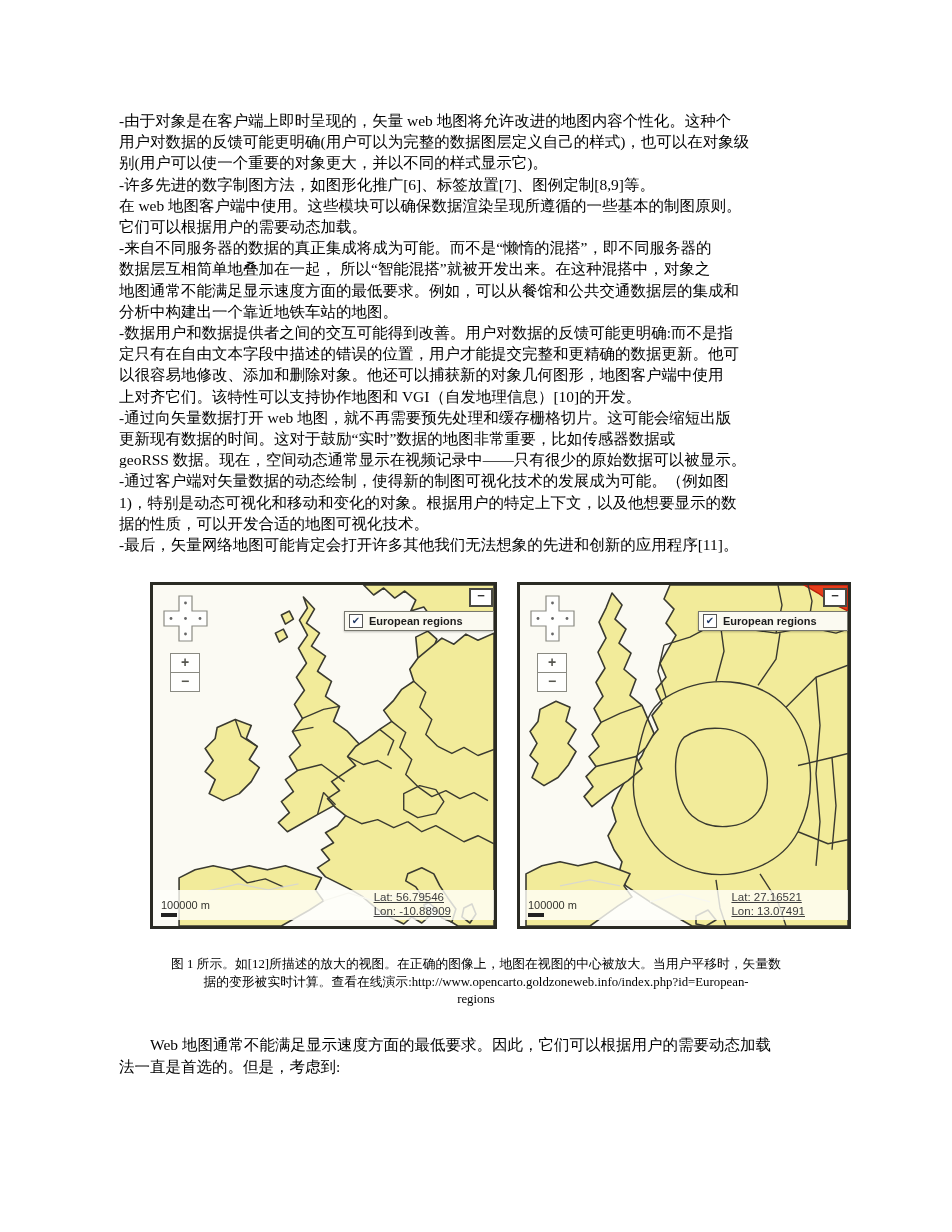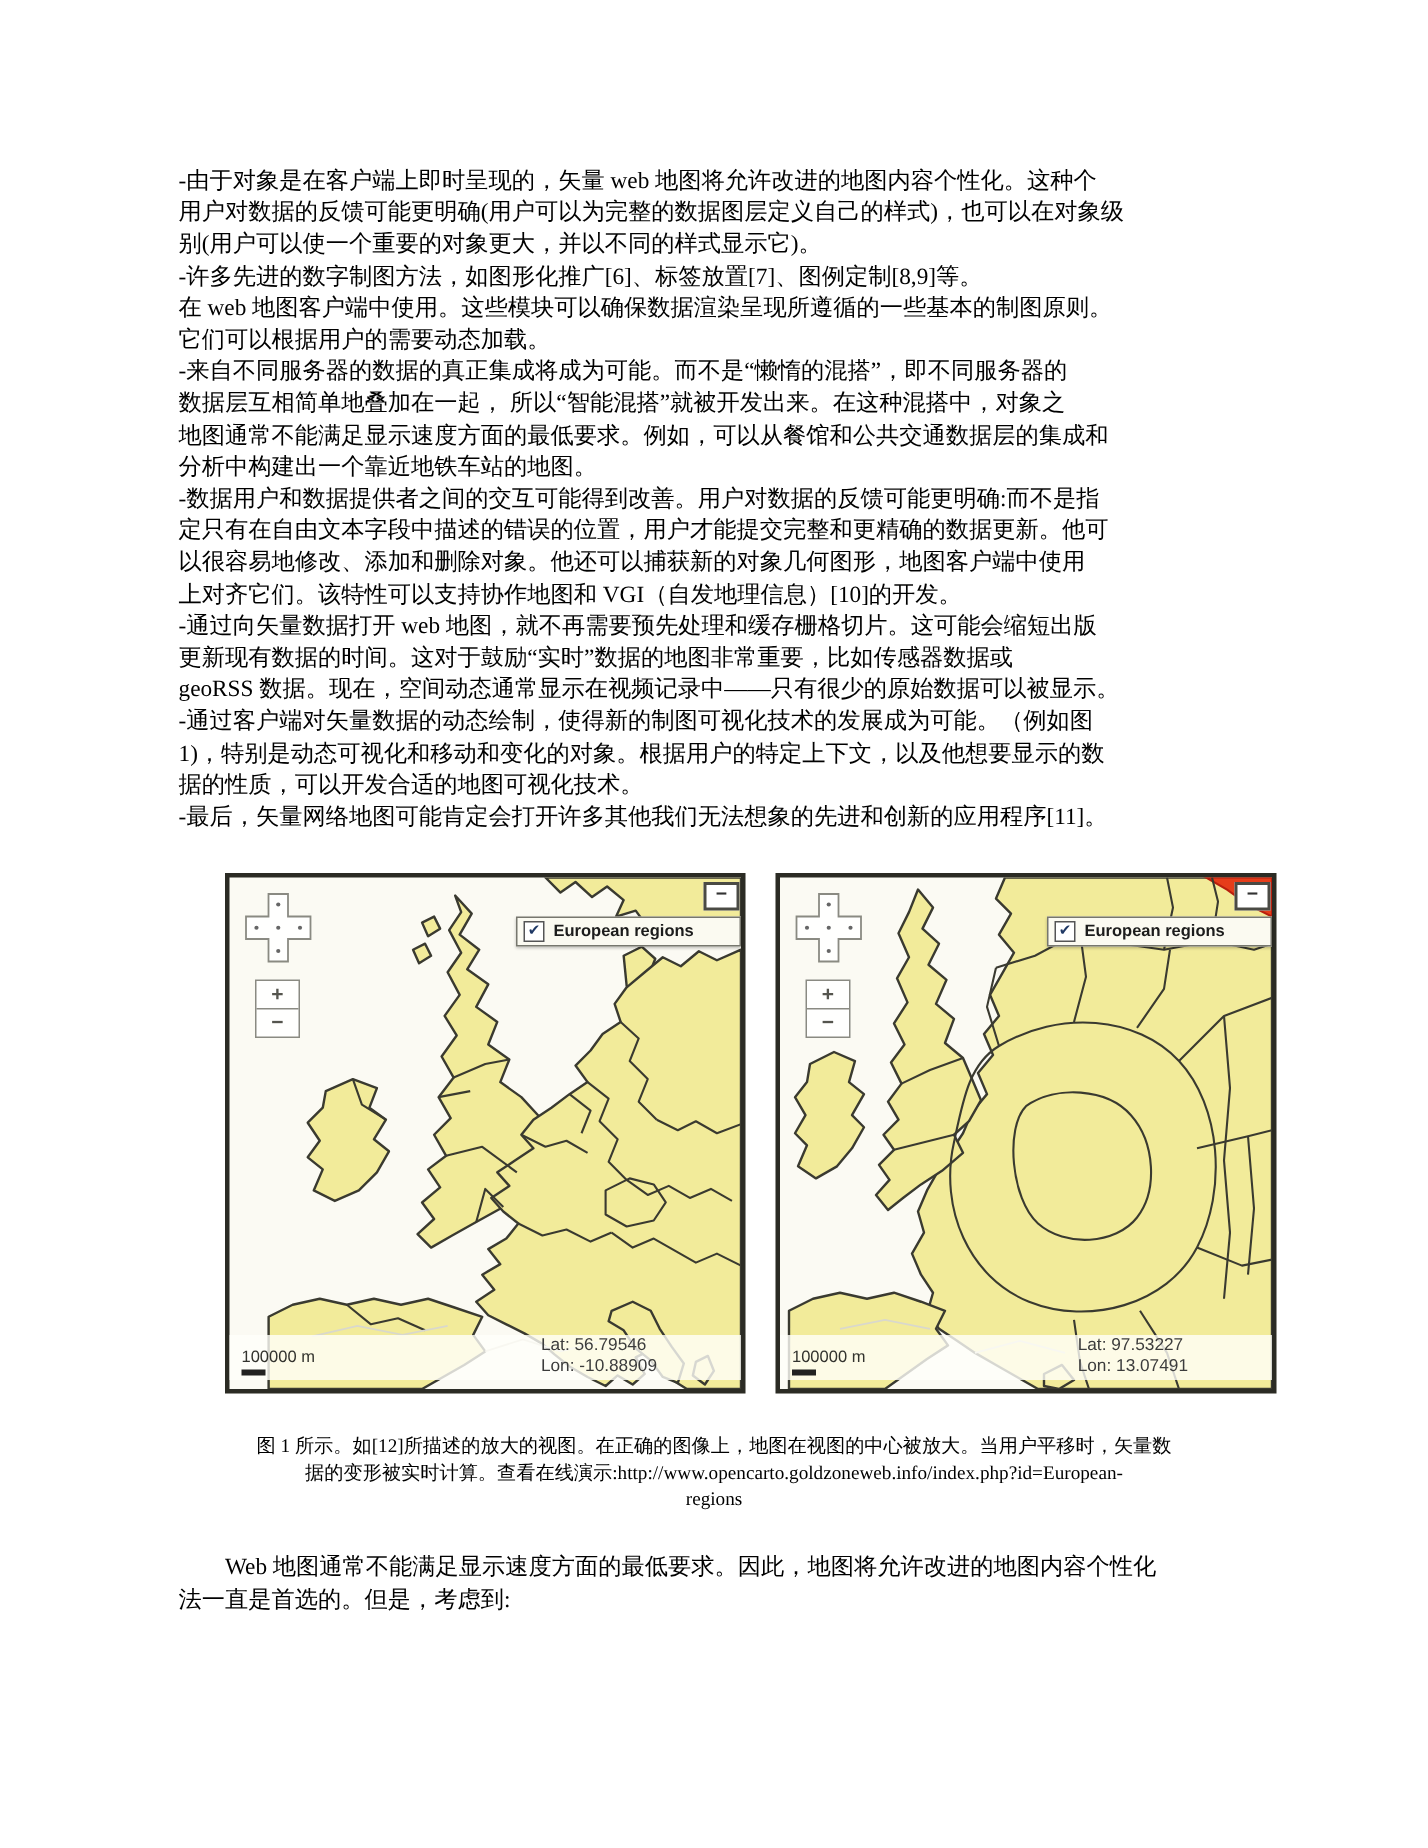--- a/index.html
+++ b/index.html
@@ -45,21 +45,21 @@
   .layer-checkbox{width:12px;height:12px;background:#fff;border:1px solid #55555            ;border:1px solid #555;
              display:flex;align-items:center;justify-content:center;
              font:bold 10px/10px "DejaVu Sans",sans-serif;color:var(--check,#1f3864);}
   .layer-label{font:600 11px "Liberation Sans",sans-serif;color:#1c1c1c;white-space:nowrap;}
 
   
   .scale-strip{position:absolute;left:0;right:0;bottom:6px;height:30px;background:var(--strip_bg,rgba(255,255,250,0.8));}
   .scale-block{position:absolute;left:8px;bottom:3px;}
   .scale-label{font:11px "Liberation Sans",sans-serif;color:#33332e;}
   .scale-bar{width:16px;height:4px;background:#222;margin-top:2px;}
-  .coords{position:absolute;right:56px;bottom:2px;font:11.5px/14px "Liberation Sans",sans-serif;color:#3c3c3c;}
+  .coords{position:absolute;right:43px;bottom:2px;font:11.5px/14px "Liberation Sans",sans-serif;color:#3c3c3c;text-decoration:underline;}
 </style>
 </head>
 <body>
 
 <div class="page">
 
   <div class="body-text">
 
   <div class="tline">-由于对象是在客户端上即时呈现的，矢量 web 地图将允许改进的地图内容个性化。这种个</div>
       <div class="tline">用户对数据的反馈可能更明确(用户可以为完整的数据图层定义自己的样式)，也可以在对象级</div>
@@ -209,32 +209,32 @@
       </div>
       <span class="layer-label">European regions</span>
     </div>
 
     <div class="scale-strip">
       <div class="scale-block">
         <div class="scale-label">100000 m</div>
         <div class="scale-bar"></div>
       </div>
       <div class="coords">
-        <div>Lat: 97.53227</div>
+        <div>Lat: 27.16521</div>
         <div>Lon: 13.07491</div>
       </div>
     </div>
   </div>
 
   <div class="caption">
 
   <div class="tline">图 1 所示。如[12]所描述的放大的视图。在正确的图像上，地图在视图的中心被放大。当用户平移时，矢量数</div>
       <div class="tline">据的变形被实时计算。查看在线演示:http://www.opencarto.goldzoneweb.info/index.php?id=European-</div>
       <div class="tline">regions</div>
     </div>
 
   <div class="closing">
 
-      <div class="tline">Web 地图通常不能满足显示速度方面的最低要求。因此，地图将允许改进的地图内容个性化</div>
+      <div class="tline">Web 地图通常不能满足显示速度方面的最低要求。因此，它们可以根据用户的需要动态加载</div>
       <div class="tline">法一直是首选的。但是，考虑到:</div>
     </div>
 
 </div>
 
 </body></html>

